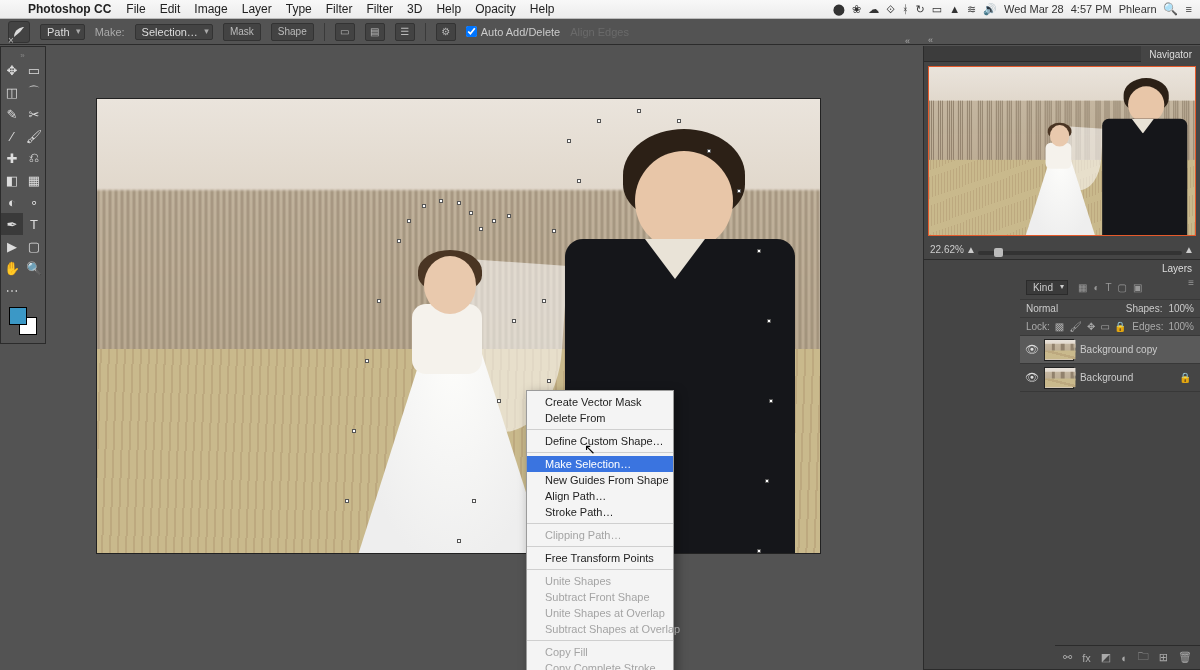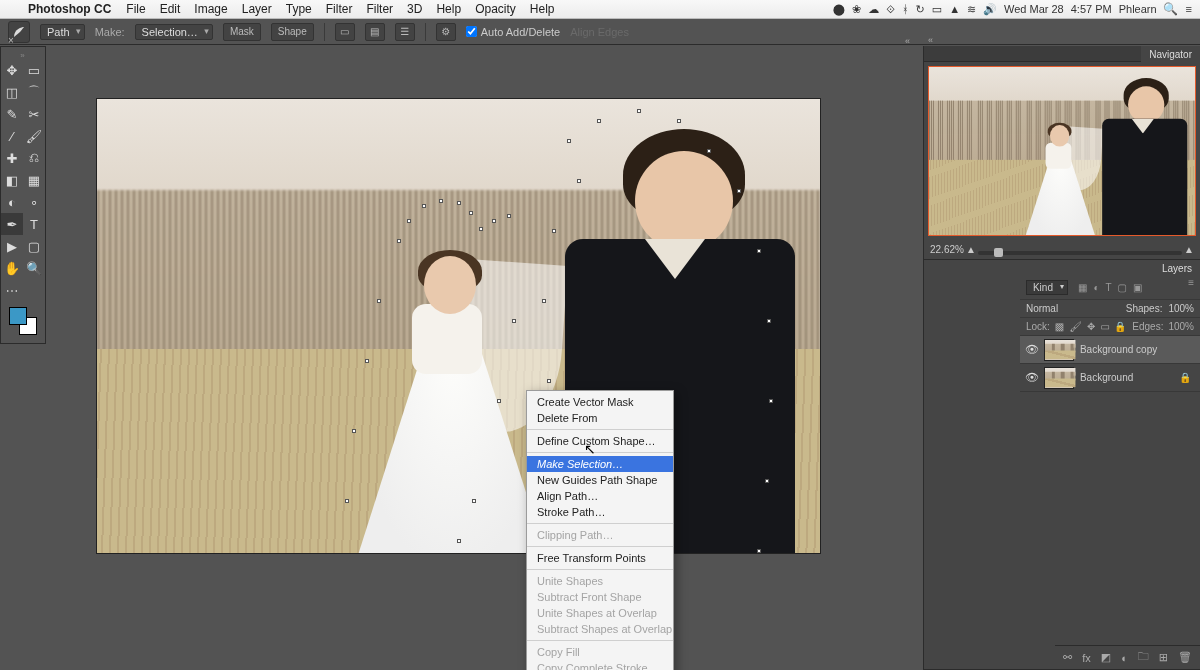--- a/index.html
+++ b/index.html
@@ -62,23 +62,23 @@
 .groom .suit { position:absolute; left:20px; top:130px; width:230px; height:316px; background:#15161a; border-radius:18px 18px 0 0; }
 .groom .collar { position:absolute; left:100px; top:130px; width:60px; height:40px; background:#e9e3d7; clip-path:polygon(0 0,100% 0,50% 100%); }
 .groom .head { position:absolute; left:90px; top:42px; width:98px; height:100px; background:#e8c6a8; border-radius:50%; }
 .groom .hair2 { position:absolute; left:78px; top:20px; width:122px; height:92px; background:#2c2016; border-radius:50% 50% 40% 40%; }
 
 
 .pathdot { position:absolute; width:4px; height:4px; background:#fff; border:1px solid #555; }
 
 
 .ctxmenu { position:absolute; left:480px; top:344px; width:148px; background:#f4f4f4; border:1px solid #9b9b9b; box-shadow:3px 3px 10px rgba(0,0,0,.35); font-size:11px; color:#222; padding:3px 0; }
-.ctxmenu .mi { padding:2px 10px; white-space:nowrap; cursor:default; }
+.ctxmenu .mi { padding:2px 18px; white-space:nowrap; cursor:default; }
 .ctxmenu .mi.disabled { color:#a4a4a4; }
-.ctxmenu .mi.hl { background:#3a74e0; color:#fff;font-style:italic; }
+.ctxmenu .mi.hl { background:#3a74e0; color:#fff; }
 .ctxmenu hr { border:none; border-top:1px solid #cfcfcf; margin:3px 0; }
 .cursor { position:absolute; left:538px; top:395px; font-size:14px; color:#000; pointer-events:none; }
 
 
 .panel-strip { position:absolute; right:278px; top:46px; width:20px; height:60px; background:#454545; border:1px solid #2b2b2b; display:flex; flex-direction:column; align-items:center; gap:6px; padding-top:12px; }
 .panel-strip .ic { color:#ccc; font-size:10px; }
 .panel-strip .closex { position:absolute; top:-11px; left:2px; font-size:9px; color:#aaa; }
 
 
 .right { position:absolute; right:0; top:46px; width:277px; bottom:0; background:#454545; border-left:1px solid #2b2b2b; display:flex; flex-direction:column; }
@@ -294,21 +294,21 @@
       </div>
   </div>
 
   <div class="ctxmenu" id="ctxmenu">
       <div class="mi">Create Vector Mask</div>
       <div class="mi">Delete From</div>
       <hr>
       <div class="mi">Define Custom Shape…</div>
       <hr>
       <div class="mi hl">Make Selection…</div>
-      <div class="mi">New Guides Path Shape</div>
+      <div class="mi">New Guides From Shape</div>
       <div class="mi">Align Path…</div>
       <div class="mi">Stroke Path…</div>
       <hr>
       <div class="mi disabled">Clipping Path…</div>
       <hr>
       <div class="mi">Free Transform Points</div>
       <hr>
       <div class="mi disabled">Unite Shapes</div>
       <div class="mi disabled">Subtract Front Shape</div>
       <div class="mi disabled">Unite Shapes at Overlap</div>

